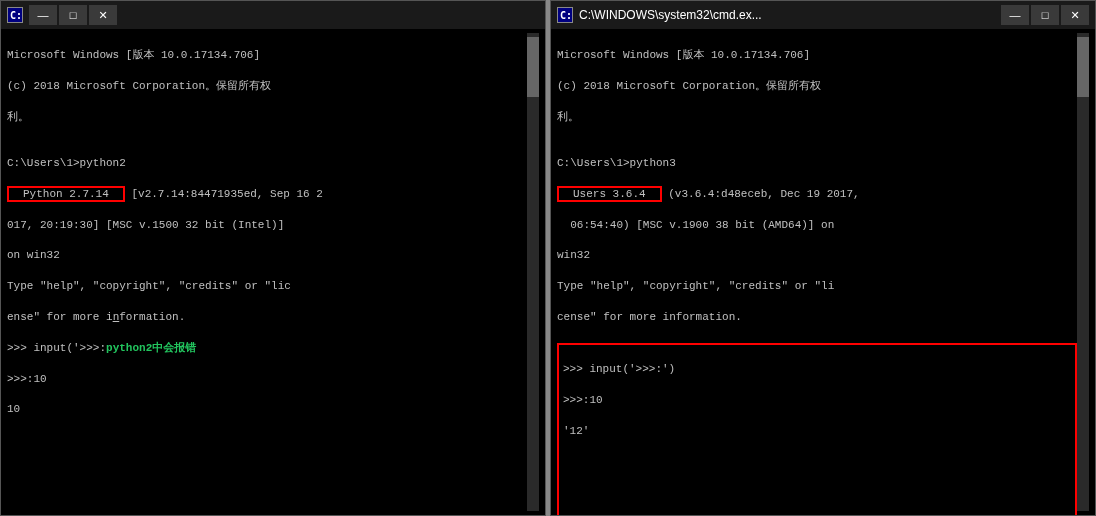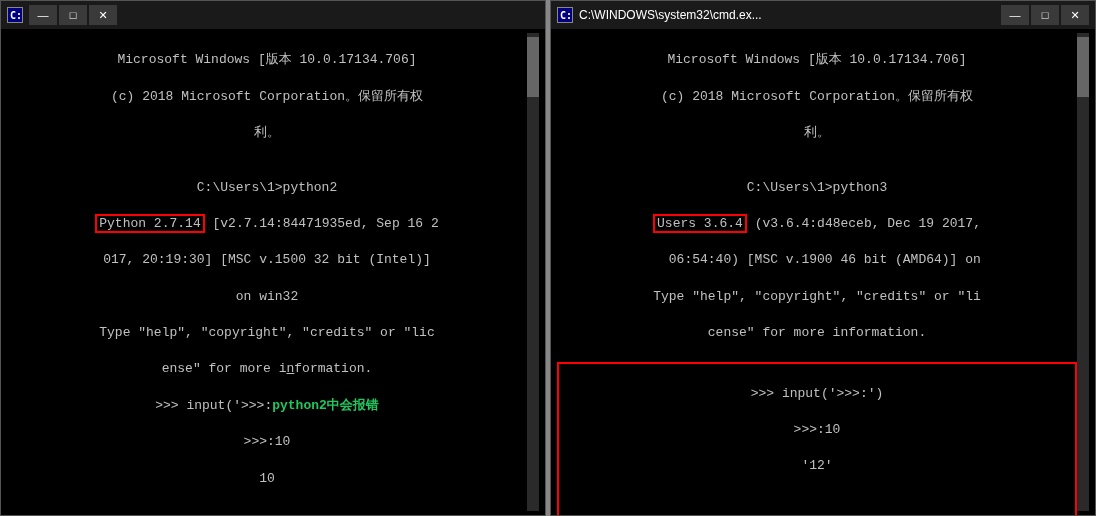--- a/index.html
+++ b/index.html
@@ -80,42 +80,41 @@
       padding: 4px 6px;
       overflow: hidden;
       position: relative;
       display: flex;
     }
 
     .terminal-content {
       flex: 1;
       white-space: pre;
       line-height: 1.4;
-      font-size: 13px;
-      text-align: center;
+      font-size: 11px;
     }
 
     .scrollbar {
       width: 12px;
       background: #2a2a2a;
       display: flex;
       flex-direction: column;
       flex-shrink: 0;
     }
 
     .scrollbar-thumb {
       width: 100%;
       height: 60px;
       background: #666;
       margin-top: 4px;
     }
 
     .version-highlight {
       border: 2px solid red;
-      padding: 0 2px;
+      padding: 0 14px;
     }
 
     .line { display: block; }
     .inline-red { color: #22c55e; font-weight: bold; }
   </style>
 </head>
 <body>
 
 <div class="terminal-window">
   <div class="title-bar">
@@ -171,21 +170,22 @@
     </div>
   </div>
   <div class="terminal-body">
     <div class="terminal-content">
 <span class="line">Microsoft Windows [版本 10.0.17134.706]</span>
 <span class="line">(c) 2018 Microsoft Corporation。保留所有权</span>
 <span class="line">利。</span>
 <span class="line"></span>
 <span class="line">C:\Users\1&gt;python3</span>
 <span class="line"><span class="version-highlight">Users 3.6.4</span> (v3.6.4:d48eceb, Dec 19 2017,</span>
-<span class="line">  06:54:40) [MSC v.1900 46 bit (AMD64)] on</span>
+<span class="line">  06:54:40) [MSC v.1900 38 bit (AMD64)] on</span>
+<span class="line">win32</span>
 <span class="line">Type "help", "copyright", "credits" or "li</span>
 <span class="line">cense" for more information.</span>
 <div style="border:2px solid red; padding:2px 4px; margin-top:2px;">
 <span class="line">&gt;&gt;&gt; input('&gt;&gt;&gt;:')</span>
 <span class="line">&gt;&gt;&gt;:10</span>
 <span class="line">'12'</span>
 
 
 
 

